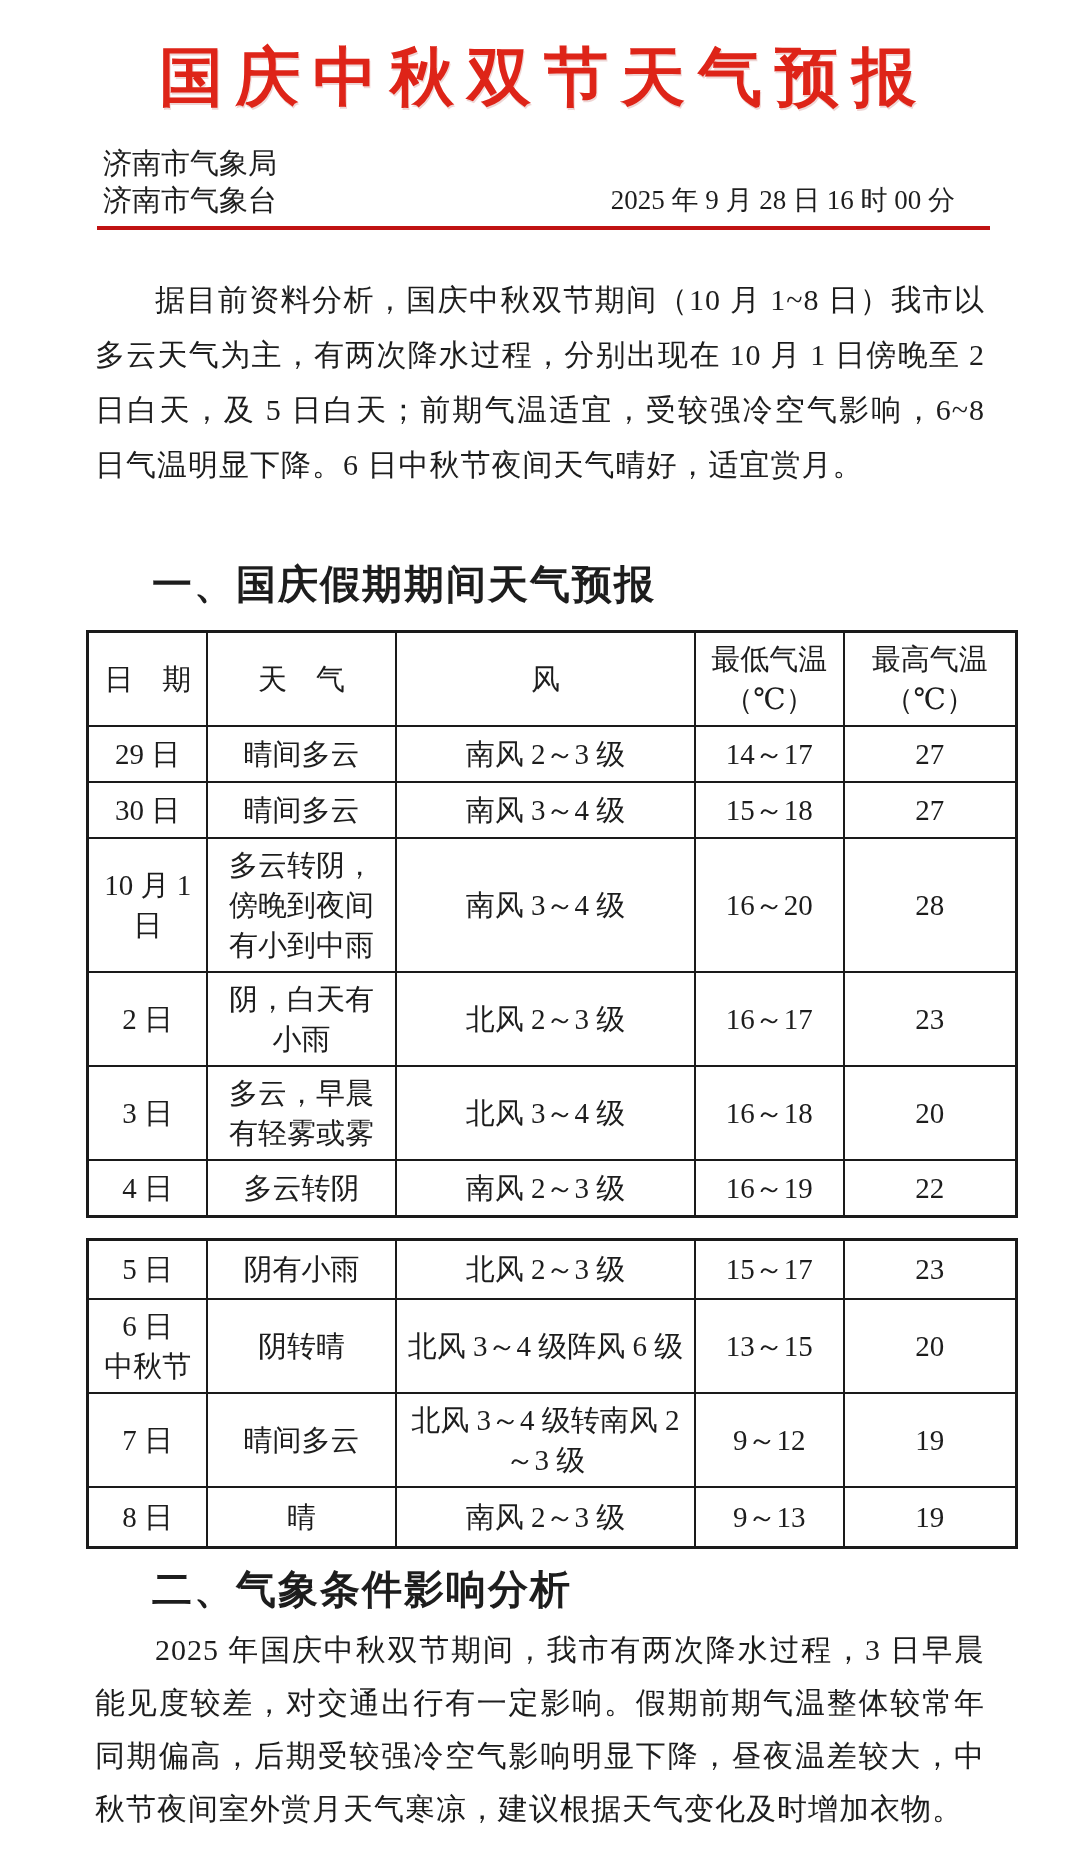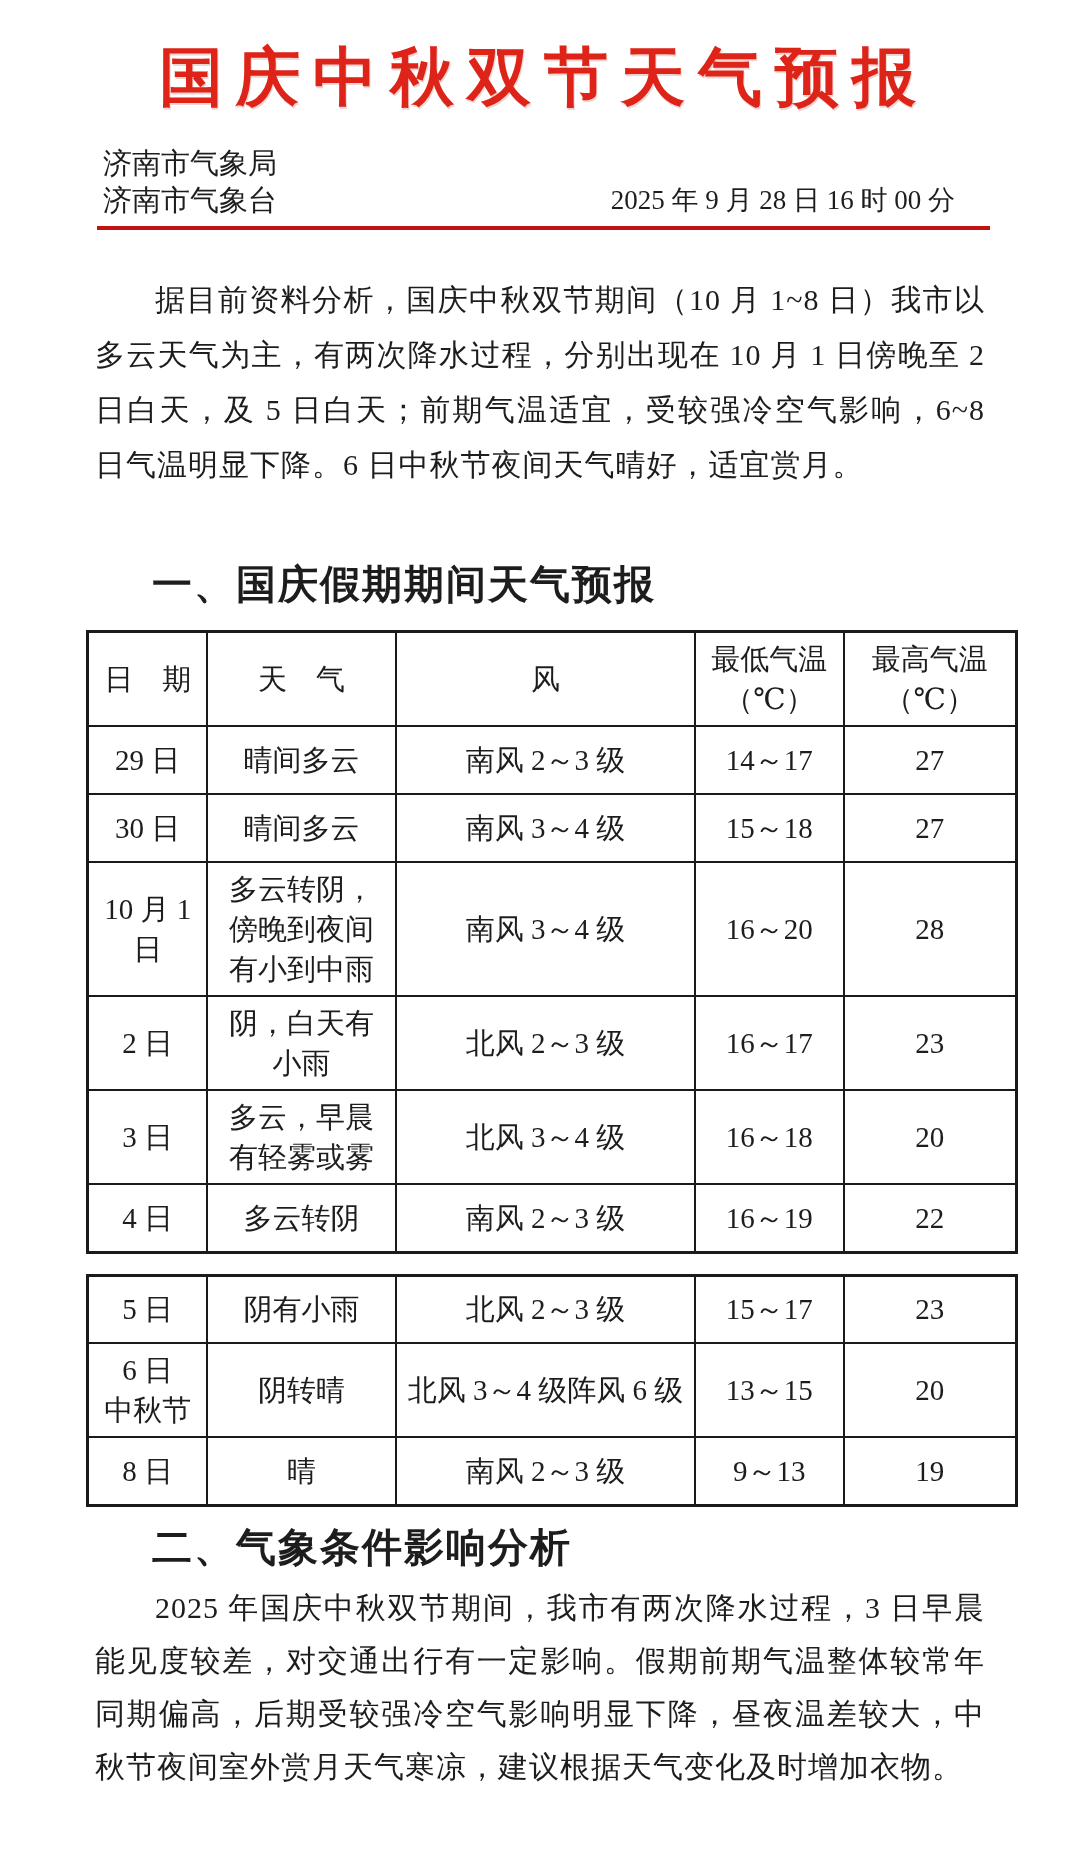--- a/index.html
+++ b/index.html
@@ -49,22 +49,22 @@
   }
   table.forecast.part2{margin-top:20px;}
   .forecast th,.forecast td{
     border:2px solid var(--border);
     text-align:center;vertical-align:middle;
     white-space:pre-line;line-height:40px;
     padding:6px 8px;font-weight:normal;
   }
   table.forecast{border:3px solid var(--border);}
   .forecast thead th{height:92px;}
-  table.part1 td{height:68px;}
-  table.part2 td{height:68px;}
+  table.part1 td{height:56px;}
+  table.part2 td{height:60px;}
   .analysis{margin-top:12px;line-height:53px;}
   col.c-date{width:12.9%;}
   col.c-weather{width:20.3%;}
   col.c-wind{width:32.2%;}
   col.c-low{width:16.0%;}
   col.c-high{width:18.6%;}
 </style>
 </head>
 <body>
 
@@ -169,20 +169,27 @@
         </tr>
         <tr>
           <td>6 日
 中秋节</td>
           <td>阴转晴</td>
           <td>北风 3～4 级阵风 6 级</td>
           <td>13～15</td>
           <td>20</td>
         </tr>
         <tr>
+          <td>7 日</td>
+          <td>晴间多云</td>
+          <td>北风 3～4 级转南风 2～3 级</td>
+          <td>9～12</td>
+          <td>19</td>
+        </tr>
+        <tr>
           <td>8 日</td>
           <td>晴</td>
           <td>南风 2～3 级</td>
           <td>9～13</td>
           <td>19</td>
         </tr>
       </tbody>
   </table>
 
   <h2 class="section-heading second">二、气象条件影响分析</h2>

